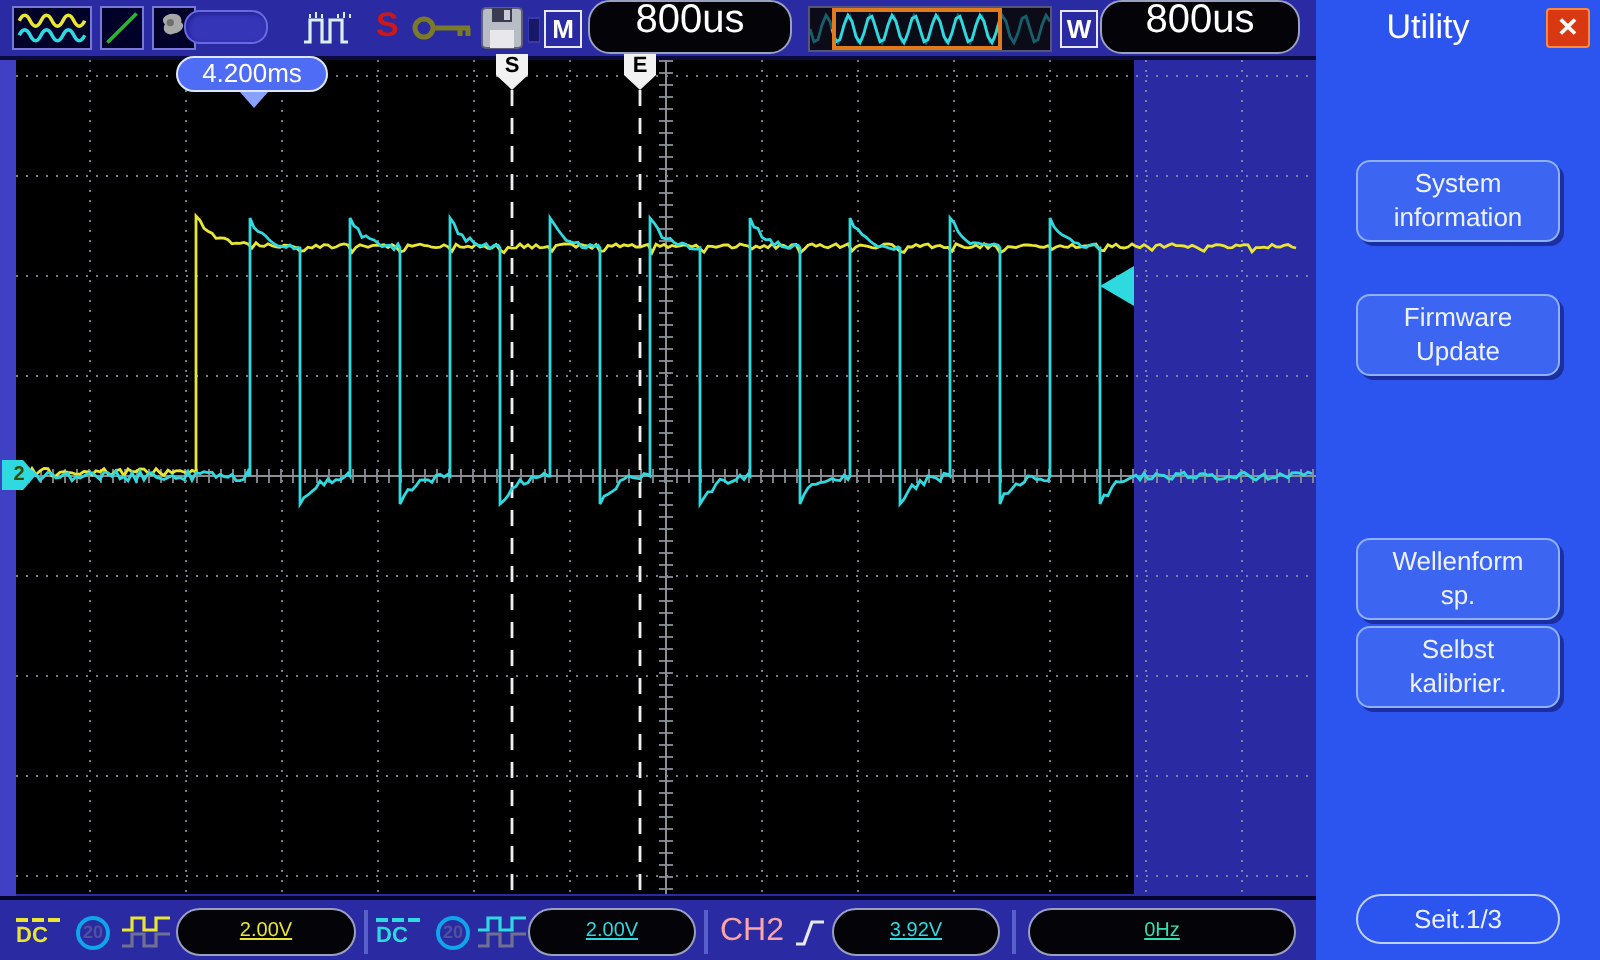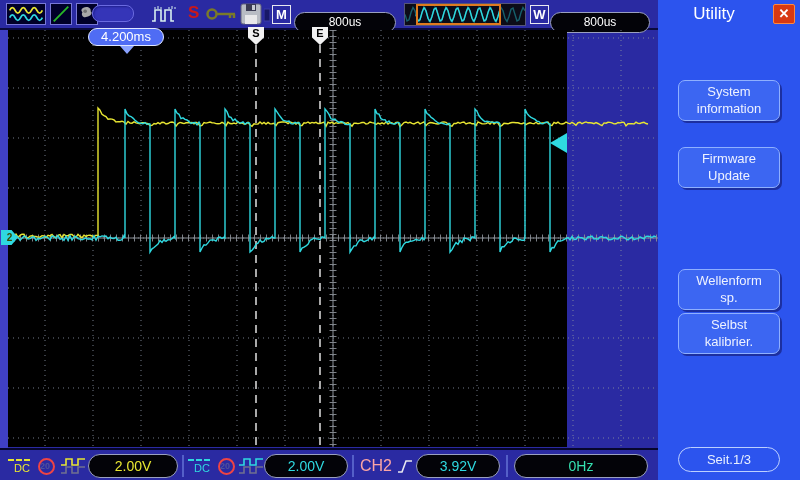--- a/index.html
+++ b/index.html
@@ -7,21 +7,21 @@
   .root{position:relative;width:800px;height:480px;background:#2a2aa2;overflow:hidden;}
 
   
   .topbar{position:absolute;left:0;top:0;width:658px;height:30px;background:#2a2aa2;border-bottom:2px solid #0a0a3c;}
   .tb-icon{position:absolute;top:3px;height:22px;}
   .icon-frame{background:#000028;border:1px solid #7878d8;}
   .blank-btn{position:absolute;left:92px;top:5px;width:42px;height:17px;background:#3535b8;border:1px solid #6a6ae0;border-radius:8px;box-shadow:inset 1px 1px 2px #202090;}
   .s-letter{position:absolute;left:188px;top:3px;color:#cc1818;font-size:17px;font-weight:bold;}
   .mw-box{position:absolute;top:5px;width:19px;height:19px;border:1px solid #e8e8f0;color:#fff;font-size:13px;font-weight:bold;text-align:center;line-height:17px;}
   .pill{background:#030308;border:1px solid #9aa0c0;border-radius:11px;color:#fff;text-align:center;}
-  .tb-pill{position:absolute;top:12px;height:21px;font-size:12px;line-height:19px;}
+  .tb-pill{position:absolute;top:0;height:27px;font-size:20px;line-height:19px;}
   .preview{position:absolute;left:404px;top:3px;width:122px;height:23px;background:#0c0c18;border:1px solid #55557a;}
   .sel-rect{position:absolute;left:11px;top:0;width:85px;height:21px;border:2px solid #e07a1e;}
 
   
   .sidebar{position:absolute;left:658px;top:0;width:142px;height:480px;background:#2c54ee;}
   .sb-title{position:absolute;left:0;top:4px;width:112px;text-align:center;color:#fff;font-size:17px;}
   .close-btn{position:absolute;right:5px;top:4px;width:22px;height:20px;background:#d83812;border:1px solid #ff8840;border-radius:2px;color:#fff;font-size:13px;font-weight:bold;text-align:center;line-height:18px;cursor:pointer;}
   .sb-btn{position:absolute;left:20px;width:102px;height:41px;background:#3c66f2;border:1px solid #8fb0ff;border-radius:7px;box-shadow:2px 2px 0 #1c2fa0;color:#eef2ff;font-size:13px;line-height:1.3;display:flex;flex-direction:column;align-items:center;justify-content:center;cursor:pointer;}
   .sb-page{position:absolute;left:20px;top:447px;width:102px;height:25px;border:1px solid #bcd0ff;border-radius:13px;color:#e8f0ff;font-size:13px;text-align:center;line-height:23px;cursor:pointer;}
 
@@ -30,24 +30,24 @@
   .screen{position:absolute;left:8px;top:30px;width:559px;height:417px;background:#000;overflow:visible;}
   .flag{position:absolute;top:-3px;width:16px;height:18px;background:#f2f2f2;clip-path:polygon(0 0,100% 0,100% 58%,50% 100%,0 58%);color:#000;font-size:11px;font-weight:bold;text-align:center;line-height:13px;cursor:pointer;}
   .delay-tag{position:absolute;left:80px;top:-2px;width:76px;height:18px;background:#4f6cf4;border:1px solid #dfe6ff;border-radius:9px;color:#fff;font-size:13px;text-align:center;line-height:16px;cursor:pointer;}
   .tag-tri{position:absolute;left:112px;top:16px;width:0;height:0;border-left:7px solid transparent;border-right:7px solid transparent;border-top:8px solid #8aa2ff;}
   .gnd-marker{position:absolute;left:-7px;top:200px;width:17px;height:15px;background:#2fd9e0;clip-path:polygon(0 0,62% 0,100% 50%,62% 100%,0 100%);color:#3a4a00;font-size:10px;font-weight:bold;text-align:center;line-height:15px;cursor:pointer;}
   .trig-arrow{position:absolute;right:0;top:103px;width:0;height:0;border-top:10px solid transparent;border-bottom:10px solid transparent;border-right:17px solid #2fd9e0;cursor:pointer;}
 
   
   .bottombar{position:absolute;left:0;top:448px;width:658px;height:32px;background:#2a2aa2;border-top:2px solid #06062c;}
   .bb{position:absolute;top:0;height:32px;display:flex;align-items:center;}
-  .bb-pill{position:absolute;top:4px;height:24px;border-radius:12px;font-size:14px;line-height:22px;}
-  .dc-icon{font-size:11px;font-weight:normal;line-height:1;text-align:right;}
+  .bb-pill{position:absolute;top:4px;height:24px;border-radius:12px;font-size:10px;line-height:22px;text-decoration:underline;}
+  .dc-icon{font-size:11px;font-weight:bold;line-height:1;text-align:left;}
   .dc-icon .dash{display:block;border-top:2px dashed;margin-bottom:2px;width:22px;}
-  .bw-icon{width:17px;height:17px;border:2px solid #ef4444;border-radius:50%;color:#50509c;font-size:9px;font-weight:bold;text-align:left;line-height:13px;}
+  .bw-icon{width:17px;height:17px;border:2px solid #0ea5e9;border-radius:50%;color:#50509c;font-size:9px;font-weight:bold;text-align:center;line-height:13px;}
   .sep{position:absolute;top:5px;width:2px;height:22px;background:#5560c8;}
   .trig-src{color:#fca5a5;font-size:16px;}
   .yellow{color:#e8e632;}
   .cyan{color:#2fd9e0;}
   .teal{color:#35e0b0;}
 </style>
 </head>
 <body>
 
 <div class="root">

